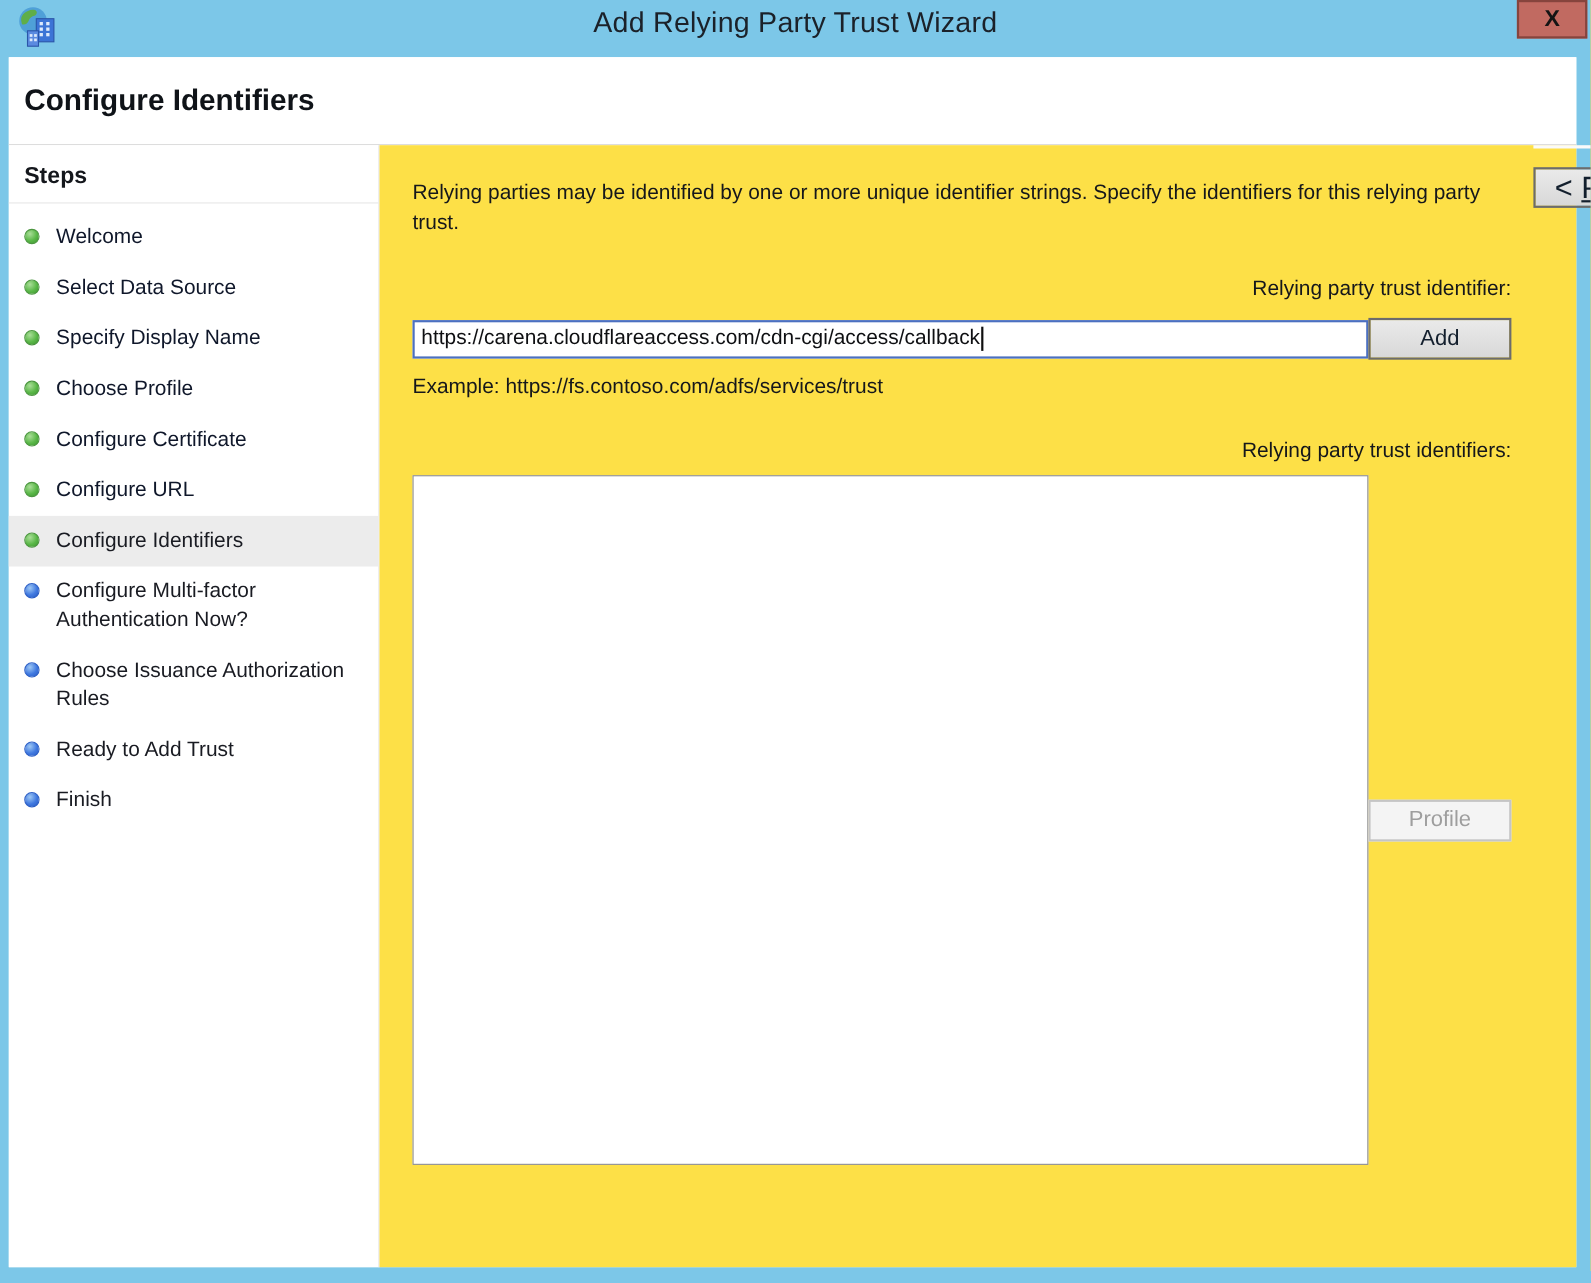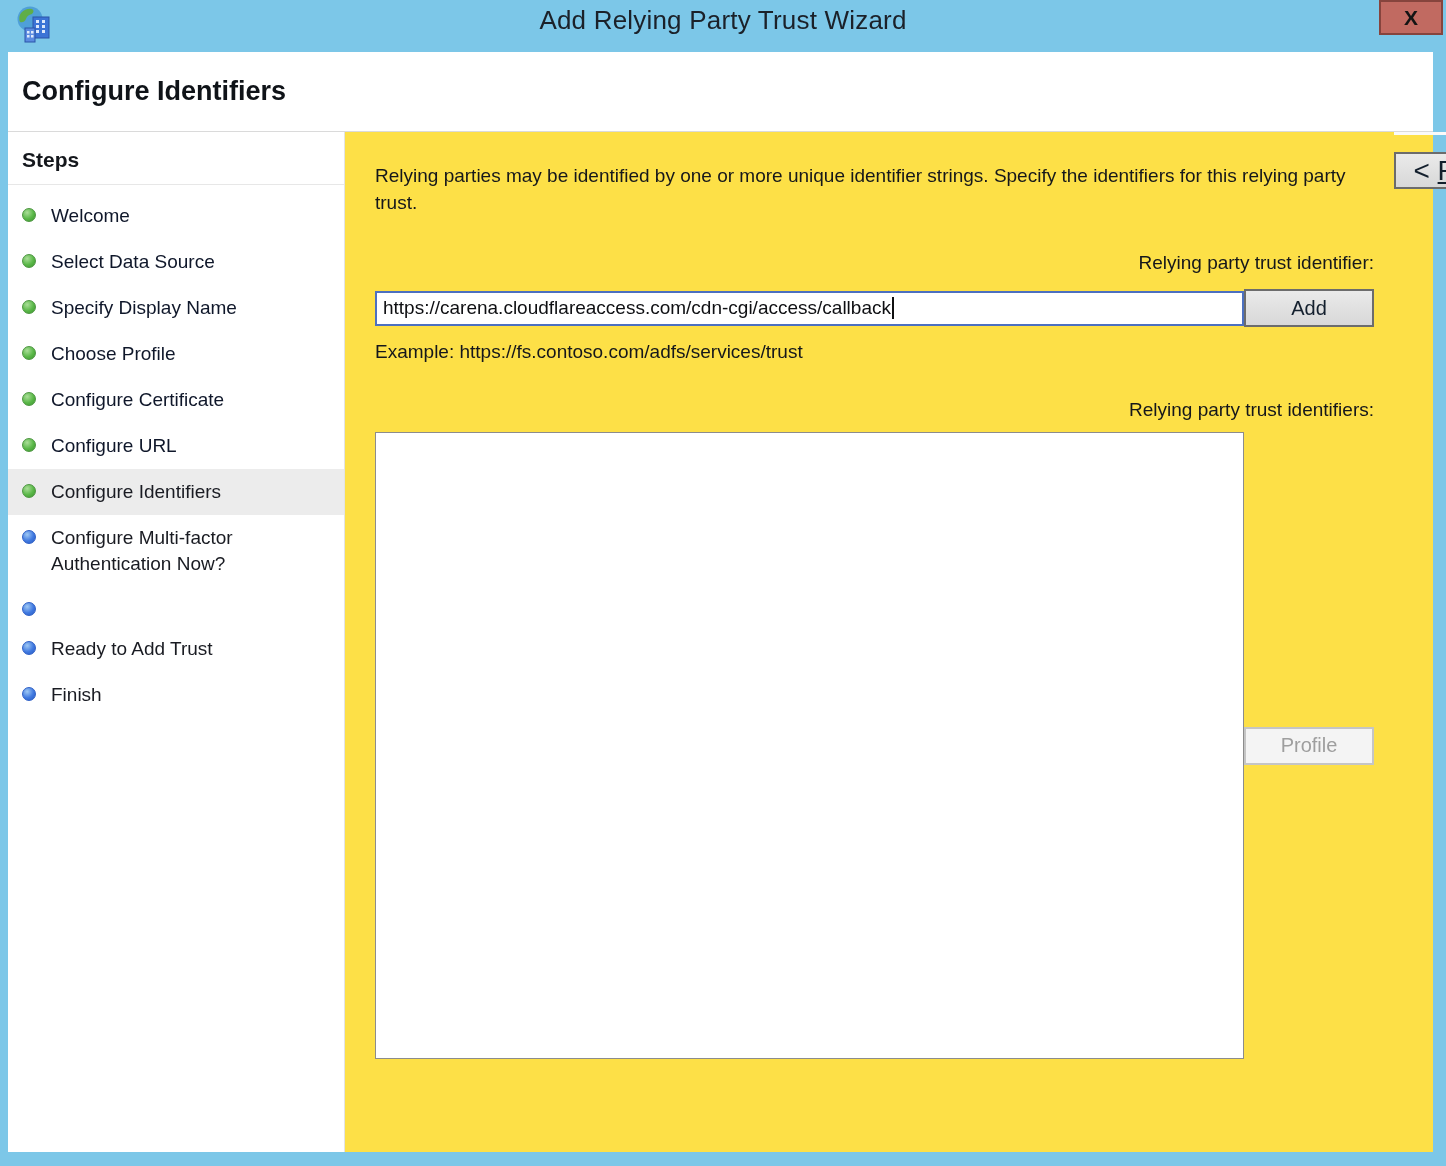--- a/index.html
+++ b/index.html
@@ -168,20 +168,21 @@
         <li class="step current">
           <span class="bullet done"></span>
           <span class="step-label">Configure Identifiers</span>
         </li>
         <li class="step todo">
           <span class="bullet todo"></span>
           <span class="step-label">Configure Multi-factor Authentication Now?</span>
         </li>
         <li class="step todo">
           <span class="bullet todo"></span>
+          <span class="step-label">Choose Issuance Authorization Rules</span>
         </li>
         <li class="step todo">
           <span class="bullet todo"></span>
           <span class="step-label">Ready to Add Trust</span>
         </li>
         <li class="step todo">
           <span class="bullet todo"></span>
           <span class="step-label">Finish</span>
         </li>
       </ul>

